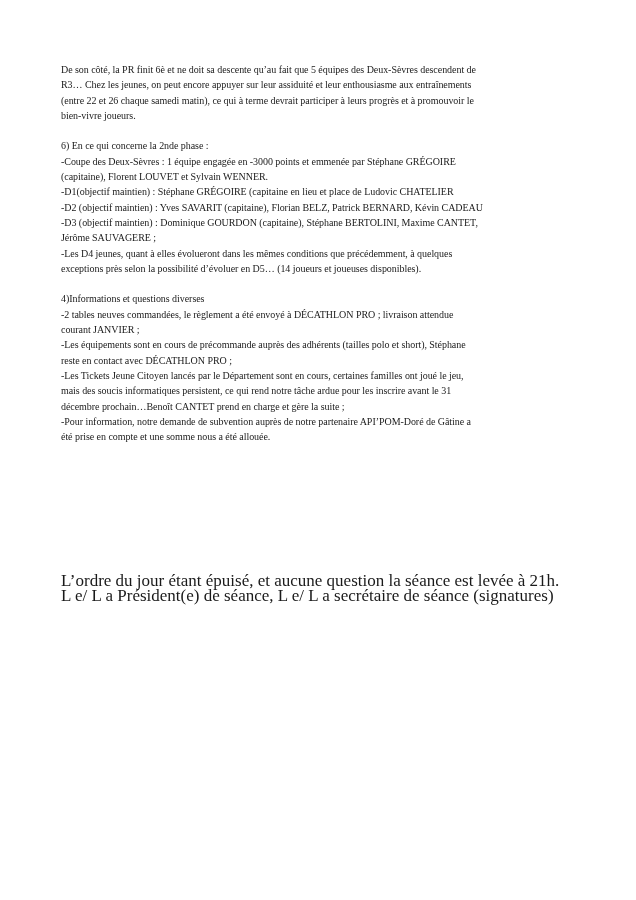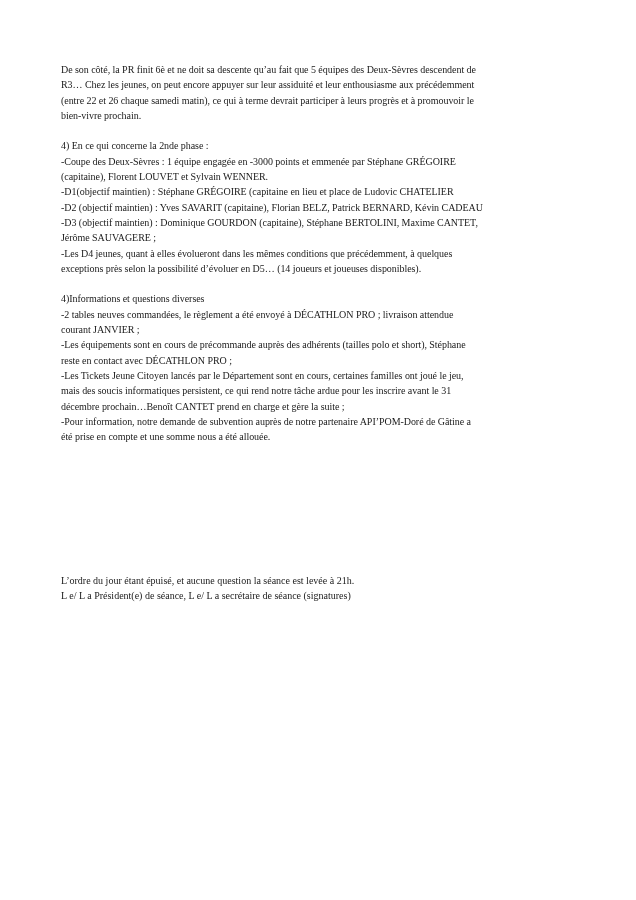--- a/index.html
+++ b/index.html
@@ -34,40 +34,40 @@
     }
     .blank {
       display: block;
       height: 15.3px;
     }
     .closing {
       position: absolute;
       left: 61px;
       top: 573px;
       width: 515px;
-      font-size: 10px;
+      font-size: 17px;
       line-height: 15.3px;
     }
   </style>
 </head>
 <body>
 
 <div class="page">
 
   <div class="para">
     <span class="line">De son côté, la PR finit 6è et ne doit sa descente qu’au fait que 5 équipes des Deux-Sèvres descendent de</span>
-    <span class="line">R3… Chez les jeunes, on peut encore appuyer sur leur assiduité et leur enthousiasme aux précédemment</span>
+    <span class="line">R3… Chez les jeunes, on peut encore appuyer sur leur assiduité et leur enthousiasme aux entraînements</span>
     <span class="line">(entre 22 et 26 chaque samedi matin), ce qui à terme devrait participer à leurs progrès et à promouvoir le</span>
-    <span class="line">bien-vivre prochain.</span>
+    <span class="line">bien-vivre joueurs.</span>
   </div>
 
   <span class="blank"></span>
 
   <div class="para">
-    <span class="line">4) En ce qui concerne la 2nde phase :</span>
+    <span class="line">6) En ce qui concerne la 2nde phase :</span>
     <span class="line">-Coupe des Deux-Sèvres : 1 équipe engagée en -3000 points et emmenée par Stéphane GRÉGOIRE</span>
     <span class="line">(capitaine), Florent LOUVET et Sylvain WENNER.</span>
     <span class="line">-D1(objectif maintien) : Stéphane GRÉGOIRE (capitaine en lieu et place de Ludovic CHATELIER</span>
     <span class="line">-D2 (objectif maintien) : Yves SAVARIT (capitaine), Florian BELZ, Patrick BERNARD, Kévin CADEAU</span>
     <span class="line">-D3 (objectif maintien) : Dominique GOURDON (capitaine), Stéphane BERTOLINI, Maxime CANTET,</span>
     <span class="line">Jérôme SAUVAGERE ;</span>
     <span class="line">-Les D4 jeunes, quant à elles évolueront dans les mêmes conditions que précédemment, à quelques</span>
     <span class="line">exceptions près selon la possibilité d’évoluer en D5… (14 joueurs et joueuses disponibles).</span>
   </div>
 

